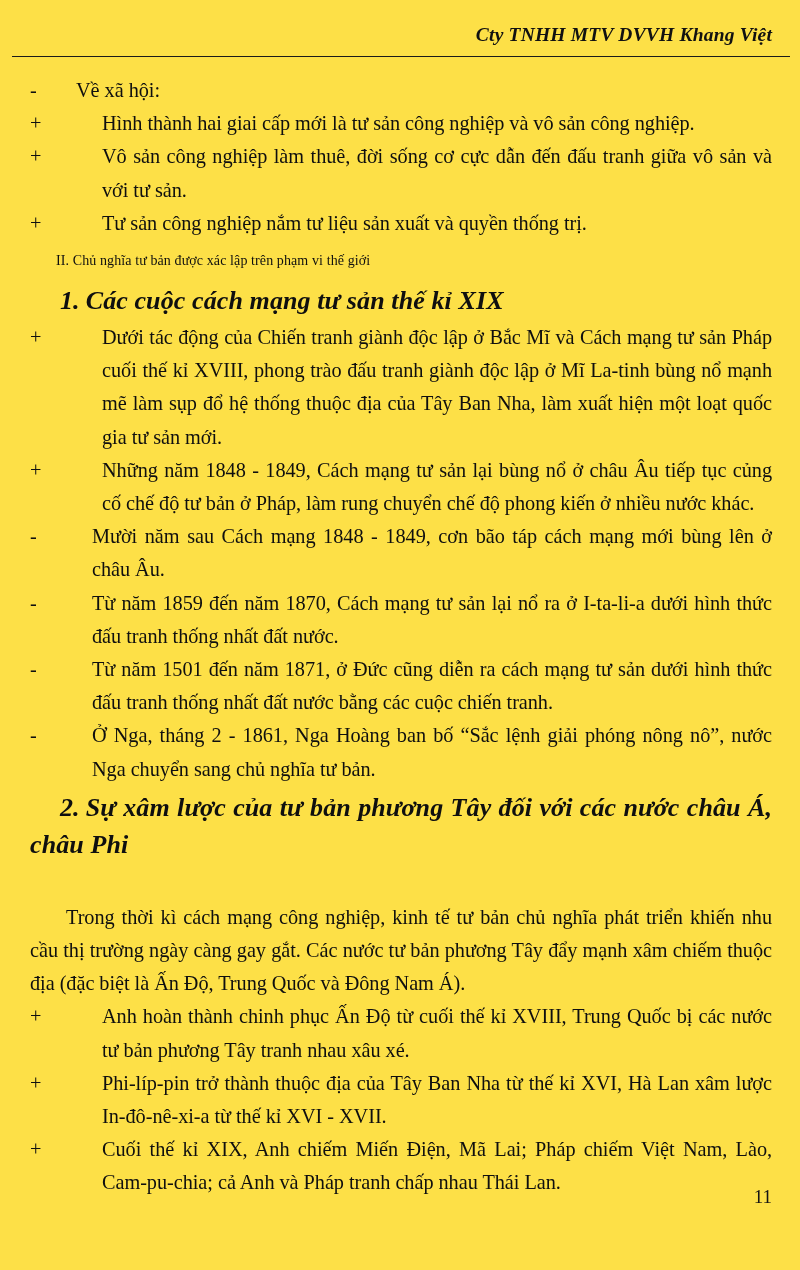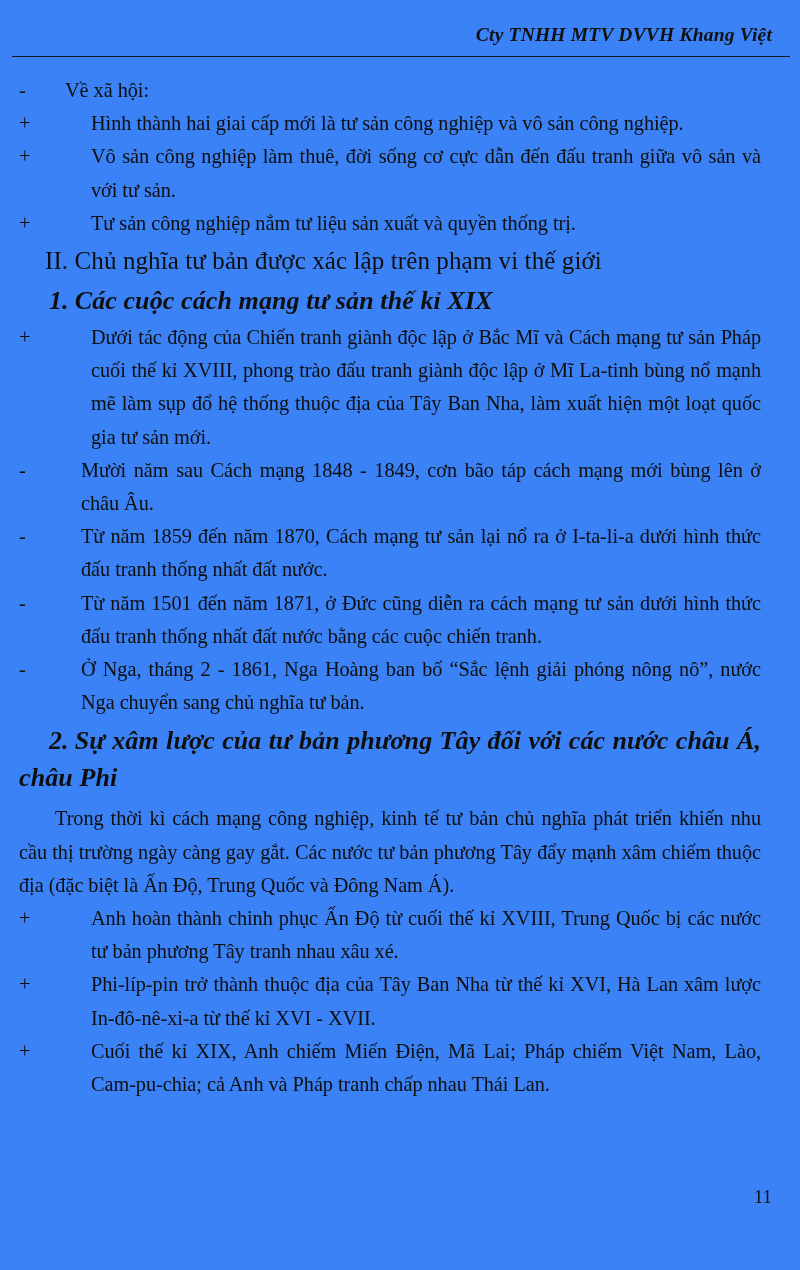--- a/index.html
+++ b/index.html
@@ -5,21 +5,21 @@
 <style>
   html, body {
     margin: 0;
     padding: 0;
     background: #ffffff;
   }
   .page {
     position: relative;
     width: 800px;
     height: 1270px;
-    background: #3b82f6;
+    background: #fde047;
     overflow: hidden;
     font-family: "Liberation Serif", "DejaVu Serif", serif;
     color: #0d0d0d;
     -webkit-font-smoothing: antialiased;
   }
 
   
   .header {
     position: absolute;
     top: 24px;
@@ -44,21 +44,21 @@
     left: 12px;
     width: 778px;
     height: 0;
     border-top: 1.6px solid #1a1a1a;
   }
 
   
   .body {
     position: absolute;
     top: 74px;
-    left: 19px;
+    left: 30px;
     width: 742px;
   }
 
   .p {
     font-size: 20.3px;
     line-height: 33.2px;
     text-align: justify;
     text-justify: inter-word;
     margin: 0 0 0 0;
     color: #0f0f0f;
@@ -90,25 +90,25 @@
     text-indent: -62px;
   }
   .dash-l2 .mk {
     display: inline-block;
     width: 62px;
     text-indent: 0;
   }
   .mk { white-space: pre; }
 
   
-  .indent-1 { text-indent: 36px; }
+  .indent-1 { text-indent: 36px; margin-top: 32px; }
 
   
   .h-roman {
-    font-size: 25px;
+    font-size: 14px;
     line-height: 36px;
     text-indent: 26px;
     font-weight: normal;
     margin: 3px 0 0 0;
     letter-spacing: 0.1px;
   }
   .h-num {
     font-size: 26px;
     line-height: 37px;
     font-weight: bold;
@@ -155,20 +155,21 @@
 
     <p class="p plus-l2 last-flush"><span class="mk">+</span><span>Tư sản công nghiệp nắm tư liệu sản xuất và quyền thống trị.</span></p>
 
     <p class="p h-roman">II. Chủ nghĩa tư bản được xác lập trên phạm vi thế giới</p>
 
     <p class="p h-num"><span class="hnum-lead">1.</span><span>Các cuộc cách mạng tư sản thế kỉ XIX</span></p>
 
 
     <p class="p plus-l2"><span class="mk">+</span><span>Dưới tác động của Chiến tranh giành độc lập ở Bắc Mĩ và Cách mạng tư sản Pháp cuối thế kỉ XVIII, phong trào đấu tranh giành độc lập ở Mĩ La-tinh bùng nổ mạnh mẽ làm sụp đổ hệ thống thuộc địa của Tây Ban Nha, làm xuất hiện một loạt quốc gia tư sản mới.</span></p>
 
+    <p class="p plus-l2"><span class="mk">+</span><span>Những năm 1848 - 1849, Cách mạng tư sản lại bùng nổ ở châu Âu tiếp tục củng cố chế độ tư bản ở Pháp, làm rung chuyển chế độ phong kiến ở nhiều nước khác.</span></p>
 
     <p class="p dash-l2"><span class="mk">-</span><span>Mười năm sau Cách mạng 1848 - 1849, cơn bão táp cách mạng mới bùng lên ở châu Âu.</span></p>
 
     <p class="p dash-l2"><span class="mk">-</span><span>Từ năm 1859 đến năm 1870, Cách mạng tư sản lại nổ ra ở I-ta-li-a dưới hình thức đấu tranh thống nhất đất nước.</span></p>
 
     <p class="p dash-l2"><span class="mk">-</span><span>Từ năm 1501 đến năm 1871, ở Đức cũng diễn ra cách mạng tư sản dưới hình thức đấu tranh thống nhất đất nước bằng các cuộc chiến tranh.</span></p>
 
     <p class="p dash-l2"><span class="mk">-</span><span>Ở Nga, tháng 2 - 1861, Nga Hoàng ban bố “Sắc lệnh giải phóng nông nô”, nước Nga chuyển sang chủ nghĩa tư bản.</span></p>
 
     <p class="p h-num"><span class="hnum-lead">2.</span><span>Sự xâm lược của tư bản phương Tây đối với các nước châu Á, châu Phi</span></p>

